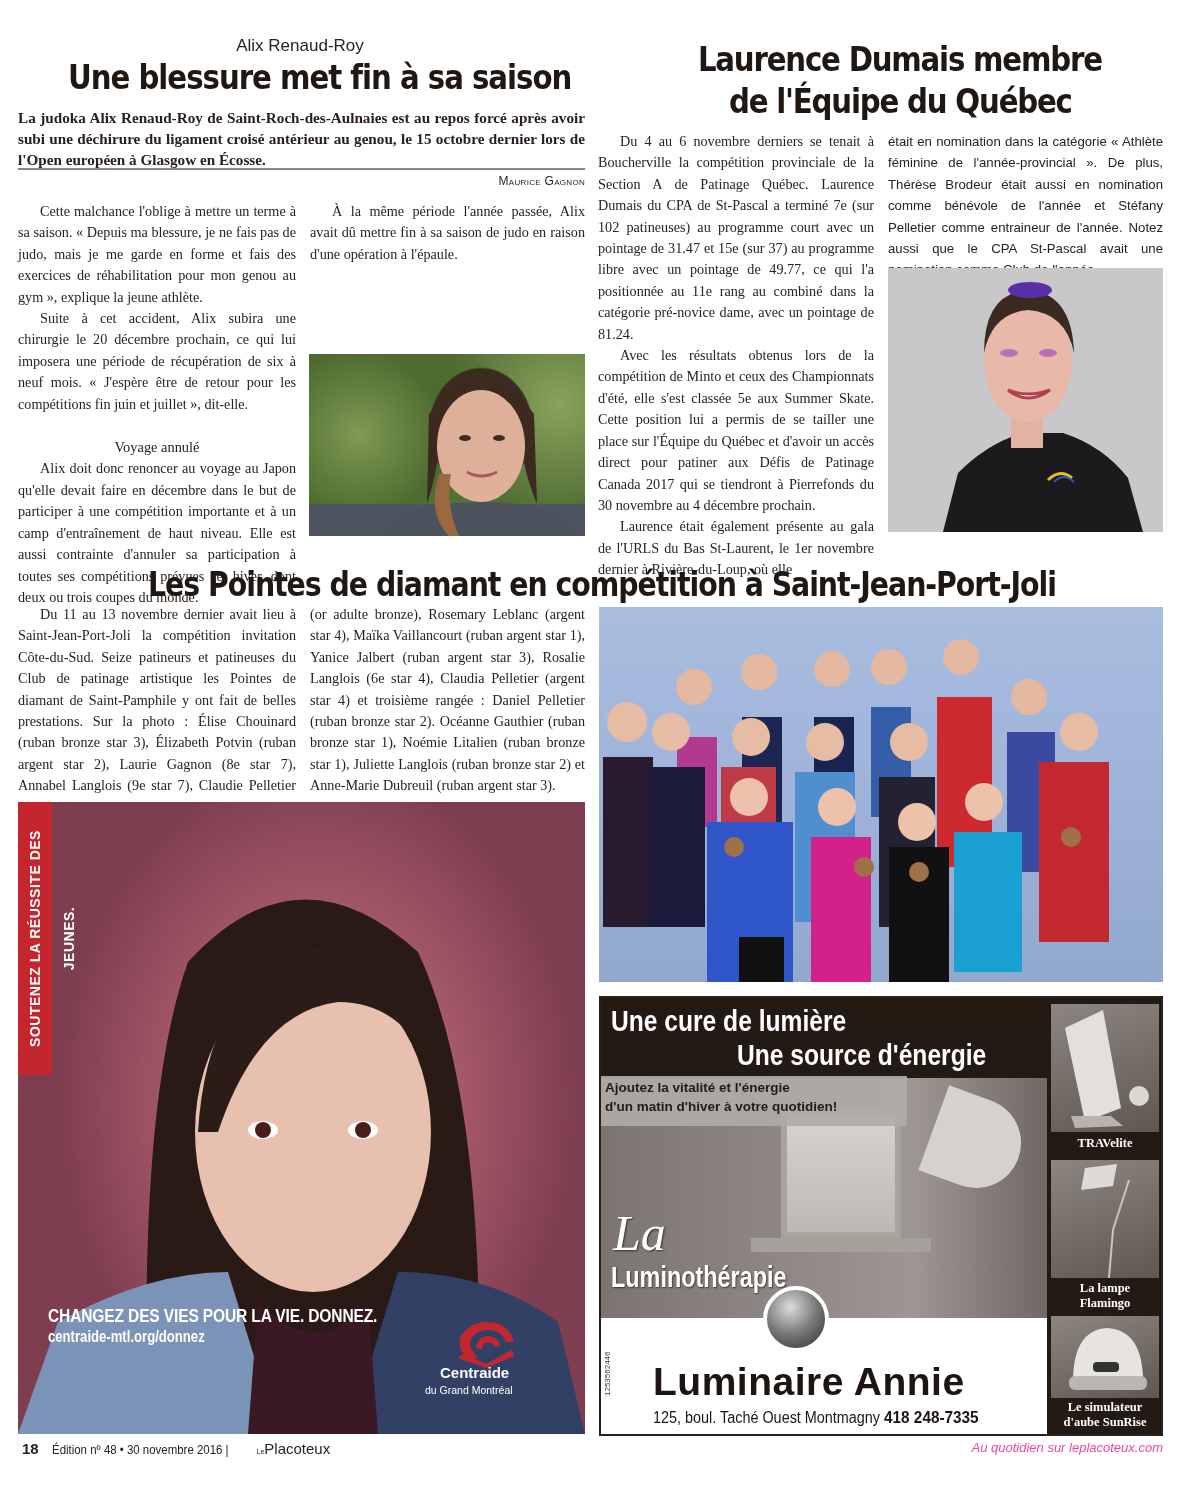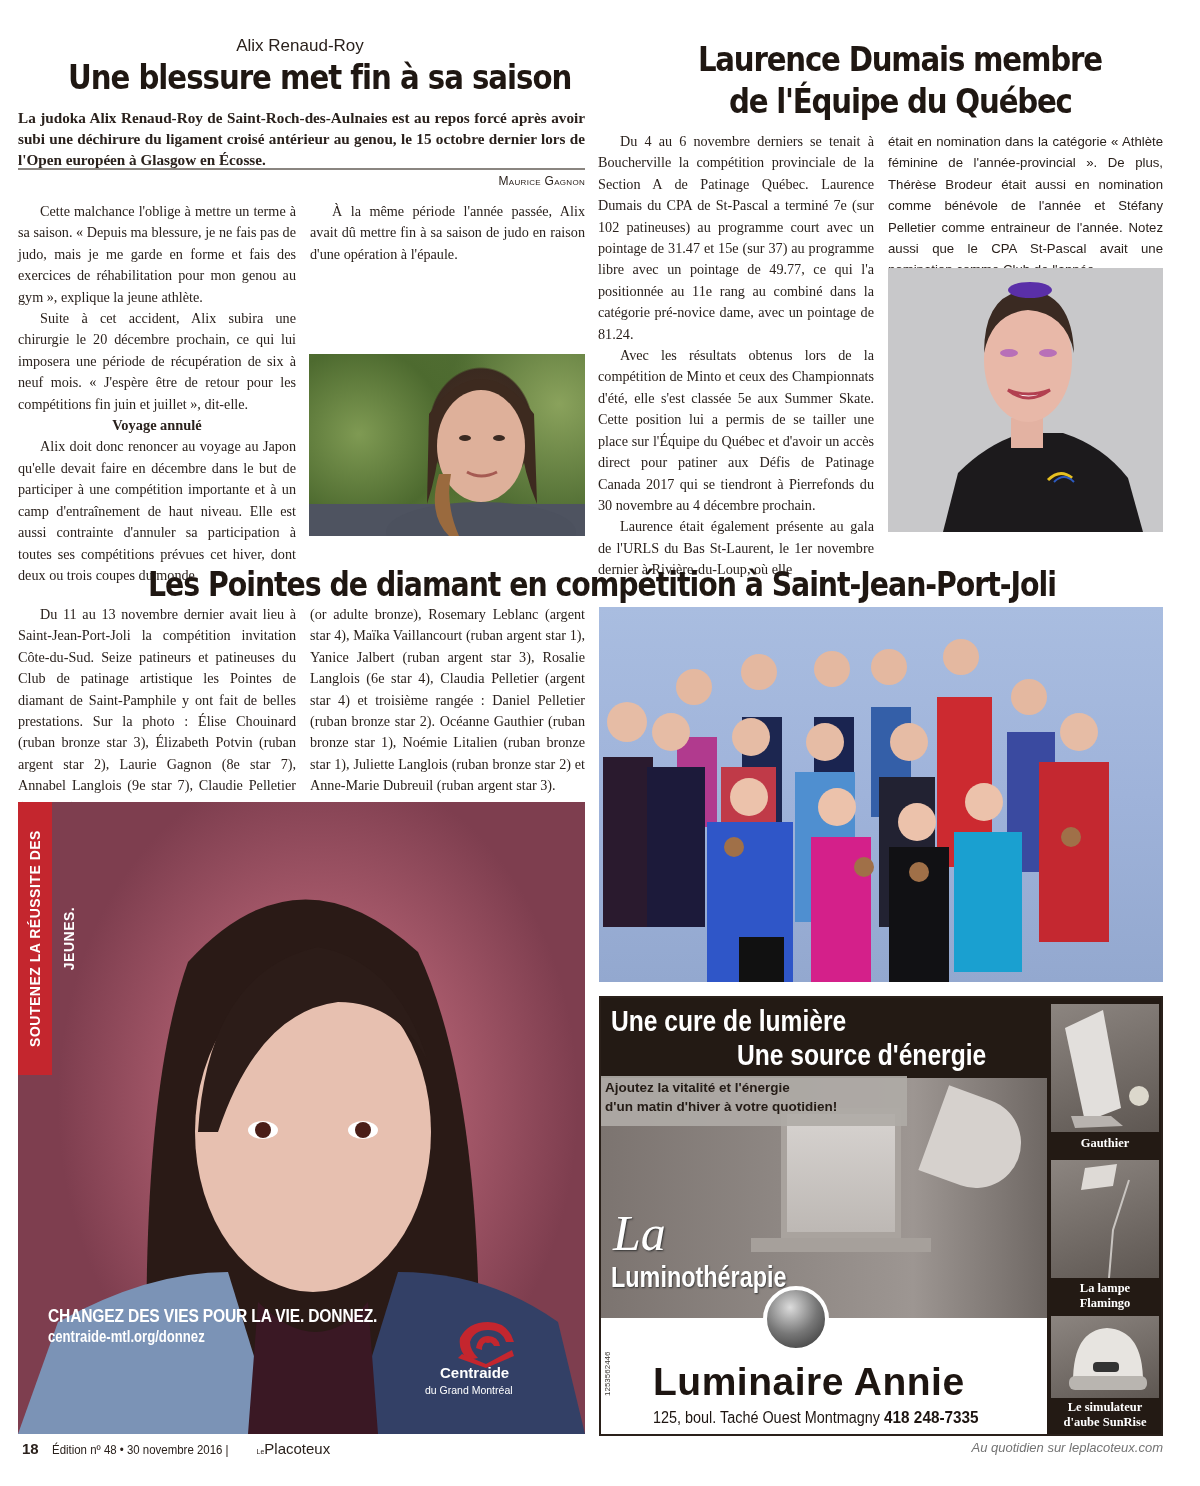--- a/index.html
+++ b/index.html
@@ -7,21 +7,21 @@
   body { position: relative; font-family: "Liberation Serif", "DejaVu Serif", serif; color: #2a211c; }
   .abs { position: absolute; }
   .sans { font-family: "Liberation Sans", "DejaVu Sans", sans-serif; }
   .cond { font-family: "Liberation Sans Narrow", "Liberation Sans", "DejaVu Sans", sans-serif; }
   .head { font-family: "DejaVu Sans", "Liberation Sans", sans-serif; font-weight: bold; color: #1f1712; letter-spacing: -1.2px; transform-origin: left top; white-space: nowrap; }
   .body-text { font-size: 14.2px; line-height: 21.4px; text-align: justify; hyphens: auto; }
   .body-text p { text-indent: 22px; }
   .body-text p.noind { text-indent: 0; }
   .sans-body { font-family: "Liberation Sans", "DejaVu Sans", sans-serif; font-size: 13.2px; line-height: 21.4px; text-align: justify; }
   .sans-body p { text-indent: 22px; }
-  .subhead { text-align: center; font-weight: bold; font-size: 14.4px; margin-top: 0; }
+  .subhead { text-align: center; font-weight: normal; font-size: 14.4px; margin-top: 22px; }
 
   
   #a1-kicker { left: 0; top: 36px; width: 600px; text-align: center; font-size: 17px; }
   #a1-title { left: 68px; top: 57px; font-size: 34px; transform: scaleX(0.86); }
   #a1-lede { left: 18px; top: 107px; width: 567px; font-size: 15.2px; line-height: 21px; font-weight: bold; text-align: justify; }
   #a1-rule { left: 18px; top: 168px; width: 567px; height: 2px; background: #8a8580; }
   #a1-byline { left: 300px; top: 174px; width: 285px; text-align: right; font-size: 12px; letter-spacing: 0.3px; }
   #a1-byline .sc { font-variant: small-caps; }
   #a1-col1 { left: 18px; top: 201px; width: 278px; }
   #a1-col2 { left: 310px; top: 201px; width: 275px; }
@@ -76,21 +76,21 @@
   #ad2-addr { left: 52px; top: 410px; font-size: 16px; color: #1d1511; transform: scaleX(0.9); transform-origin: left top; white-space: nowrap; }
   #ad2-addr b { font-size: 17px; }
   #ad2-side { left: 446px; top: 0; width: 116px; height: 436px; background: #231a14; }
   .ad2-prod { position: absolute; left: 4px; width: 108px; background: linear-gradient(160deg, #8c8580, #5e5752); }
   .ad2-lbl { position: absolute; left: 0; width: 116px; text-align: center; color: #fff; font-weight: bold; font-size: 12.5px; line-height: 15px; }
 
   
   #footer-left { left: 22px; top: 1440px; font-size: 13px; color: #2a211c; white-space: nowrap; }
   #page-num { font-size: 15px; font-weight: bold; margin-right: 10px; }
   #footer-edition { display: inline-block; transform: scaleX(0.88); transform-origin: left center; }
-  #footer-right { right: 37px; top: 1440px; font-size: 13px; font-style: italic; color: #737373; text-align: right; }
+  #footer-right { right: 37px; top: 1440px; font-size: 13px; font-style: italic; color: #ec4899; text-align: right; }
 </style>
 </head>
 <body>
 
 <div class="abs sans" id="a1-kicker">Alix Renaud-Roy</div>
 <h1 class="abs head" id="a1-title">Une blessure met fin à sa saison</h1>
 <div class="abs" id="a1-lede">La judoka Alix Renaud-Roy de Saint-Roch-des-Aulnaies est au repos forcé après avoir subi une déchirure du ligament croisé antérieur au genou, le 15 octobre dernier lors de l'Open européen à Glasgow en Écosse.</div>
 <div class="abs" id="a1-rule"></div>
 <div class="abs sans" id="a1-byline"><span class="sc">Maurice Gagnon</span></div>
 
@@ -252,21 +252,21 @@
     <b>418 248-7335</b>
   </div>
   <div class="abs" id="ad2-side">
     <div class="ad2-prod" style="top:6px;height:128px">
       <svg width="108" height="128">
         <path d="M14 24 L52 6 L70 104 L34 118 Z" fill="#e2dfdc"></path>
         <path d="M20 112 L60 112 L72 122 L24 124 Z" fill="#b8b3af"></path>
         <circle cx="88" cy="92" r="10" fill="#dcd8cc"></circle>
       </svg>
     </div>
-    <div class="ad2-lbl" style="top:138px"><span>Gauthier</span></div>
+    <div class="ad2-lbl" style="top:138px"><span>TRAVelite</span></div>
     <div class="ad2-prod" style="top:162px;height:118px">
       <svg width="108" height="118">
         <path d="M34 8 L66 4 L62 26 L30 30 Z" fill="#dedad6"></path>
         <path d="M78 20 L62 70 L58 118" stroke="#c8c4c0" stroke-width="2" fill="none"></path>
       </svg>
     </div>
     <div class="ad2-lbl" style="top:283px">
       <div>La lampe</div>
       <div>Flamingo</div>
     </div>

